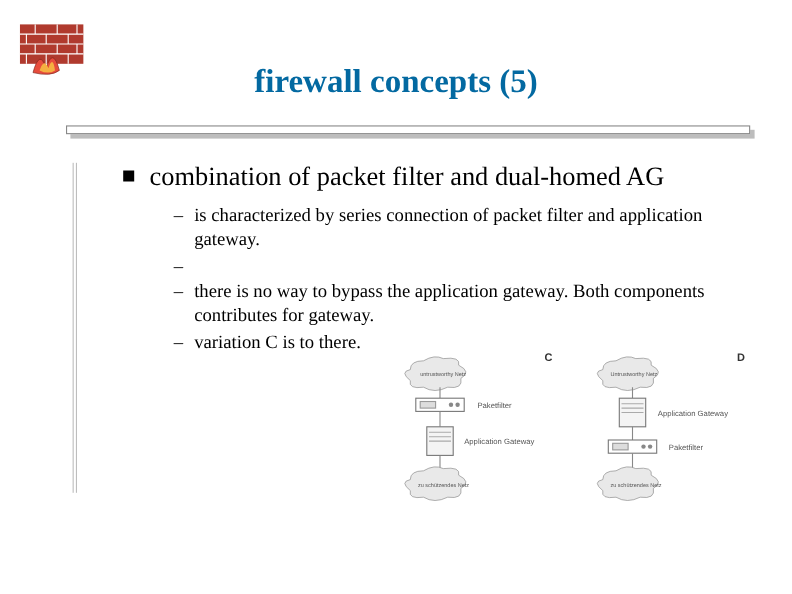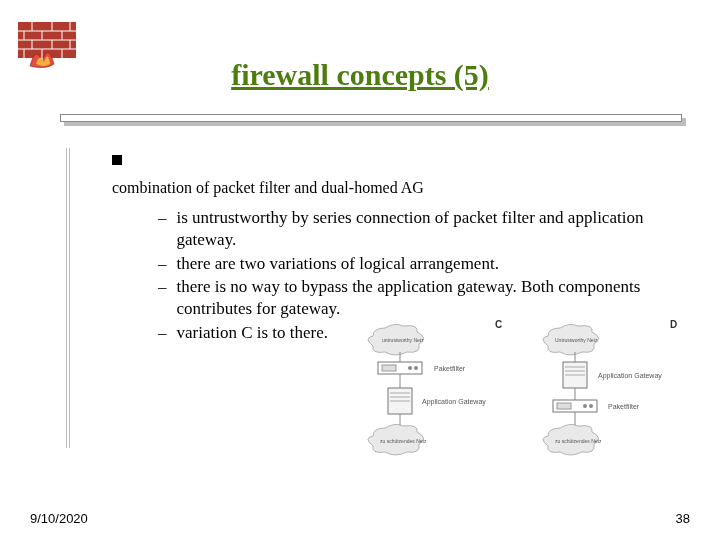--- a/index.html
+++ b/index.html
@@ -21,24 +21,23 @@
     position: absolute;
     top: 22px;
     left: 18px;
     width: 58px;
     height: 48px;
   }
   .title {
     text-align: center;
     font-size: 30px;
     font-weight: bold;
-    text-decoration: underline;
     margin-top: 40px;
     margin-bottom: 22px;
-    color: #4d7c0f;
+    color: #0369a1;
   }
   .content-wrap {
     position: relative;
     margin-left: 30px;
     margin-right: 8px;
   }
   .bar-shadow {
     position: absolute;
     top: 4px; left: 4px; right: -4px;
     height: 8px;
@@ -54,24 +53,23 @@
   .body {
     position: relative;
     padding-left: 42px;
     border-left: 4px double #bdbdbd;
     min-height: 300px;
     margin-left: 6px;
   }
   .main-bullet {
     display: flex;
     gap: 14px;
-    font-size: 16px;
+    font-size: 24px;
     color: #000;
     margin-bottom: 10px;
-    flex-direction: column;
   }
   .main-bullet .marker {
     width: 10px; height: 10px;
     background: #000;
     flex: 0 0 10px;
     margin-top: 7px;
   }
   .subs {
     margin-left: 46px;
     font-size: 17px;
@@ -137,25 +135,24 @@
     <div class="bar"></div>
 
     <div class="body">
       <div class="main-bullet">
         <span class="marker"></span>
         <span>combination of packet filter and dual-homed AG</span>
       </div>
       <div class="subs">
         <div class="sub">
             <span class="dash">–</span>
-            <span>is untrustworthy by series connection of packet filter and application gateway.</span>
-          </div>
-        <div class="sub">
-            <span class="dash">–</span>
-            <span>there are two variations of logical arrangement.</span>
+            <span>is characterized by series connection of packet filter and application gateway.</span>
+          </div>
+        <div class="sub">
+            <span class="dash">–</span>
           </div>
         <div class="sub">
             <span class="dash">–</span>
             <span>there is no way to bypass the application gateway. Both components contributes for gateway.</span>
           </div>
         <div class="sub">
             <span class="dash">–</span>
             <span>variation C is to there.</span>
           </div>
       </div>
@@ -196,17 +193,13 @@
     <rect x="203" y="82" width="44" height="12" fill="#fff" stroke="#777"></rect>
     <rect x="207" y="85" width="14" height="6" fill="#ddd" stroke="#999"></rect>
     <circle cx="235" cy="88" r="2" fill="#888"></circle>
       <circle cx="241" cy="88" r="2" fill="#888"></circle>
     <text x="258" y="91" font-family="Arial" font-size="7" fill="#555">Paketfilter</text>
     <line x1="225" y1="94" x2="225" y2="108" stroke="#888"></line>
     <path d="M210 110 q-12 0 -12 8 q-10 2 0 10 q-2 8 12 6 q10 6 22 0 q14 2 12 -8 q10 -6 -2 -12 q2 -8 -14 -6 q-8 -4 -18 2 Z" fill="#e9e9e9" stroke="#888" stroke-width="0.6"></path>
     <text x="205" y="125" font-family="Arial" font-size="5" fill="#555">zu schützendes Netz</text>
   </svg>
 
-  <div class="footer">
-    <span>9/10/2020</span>
-    <span>38</span>
-  </div>
 </div>
 
 </body></html>

